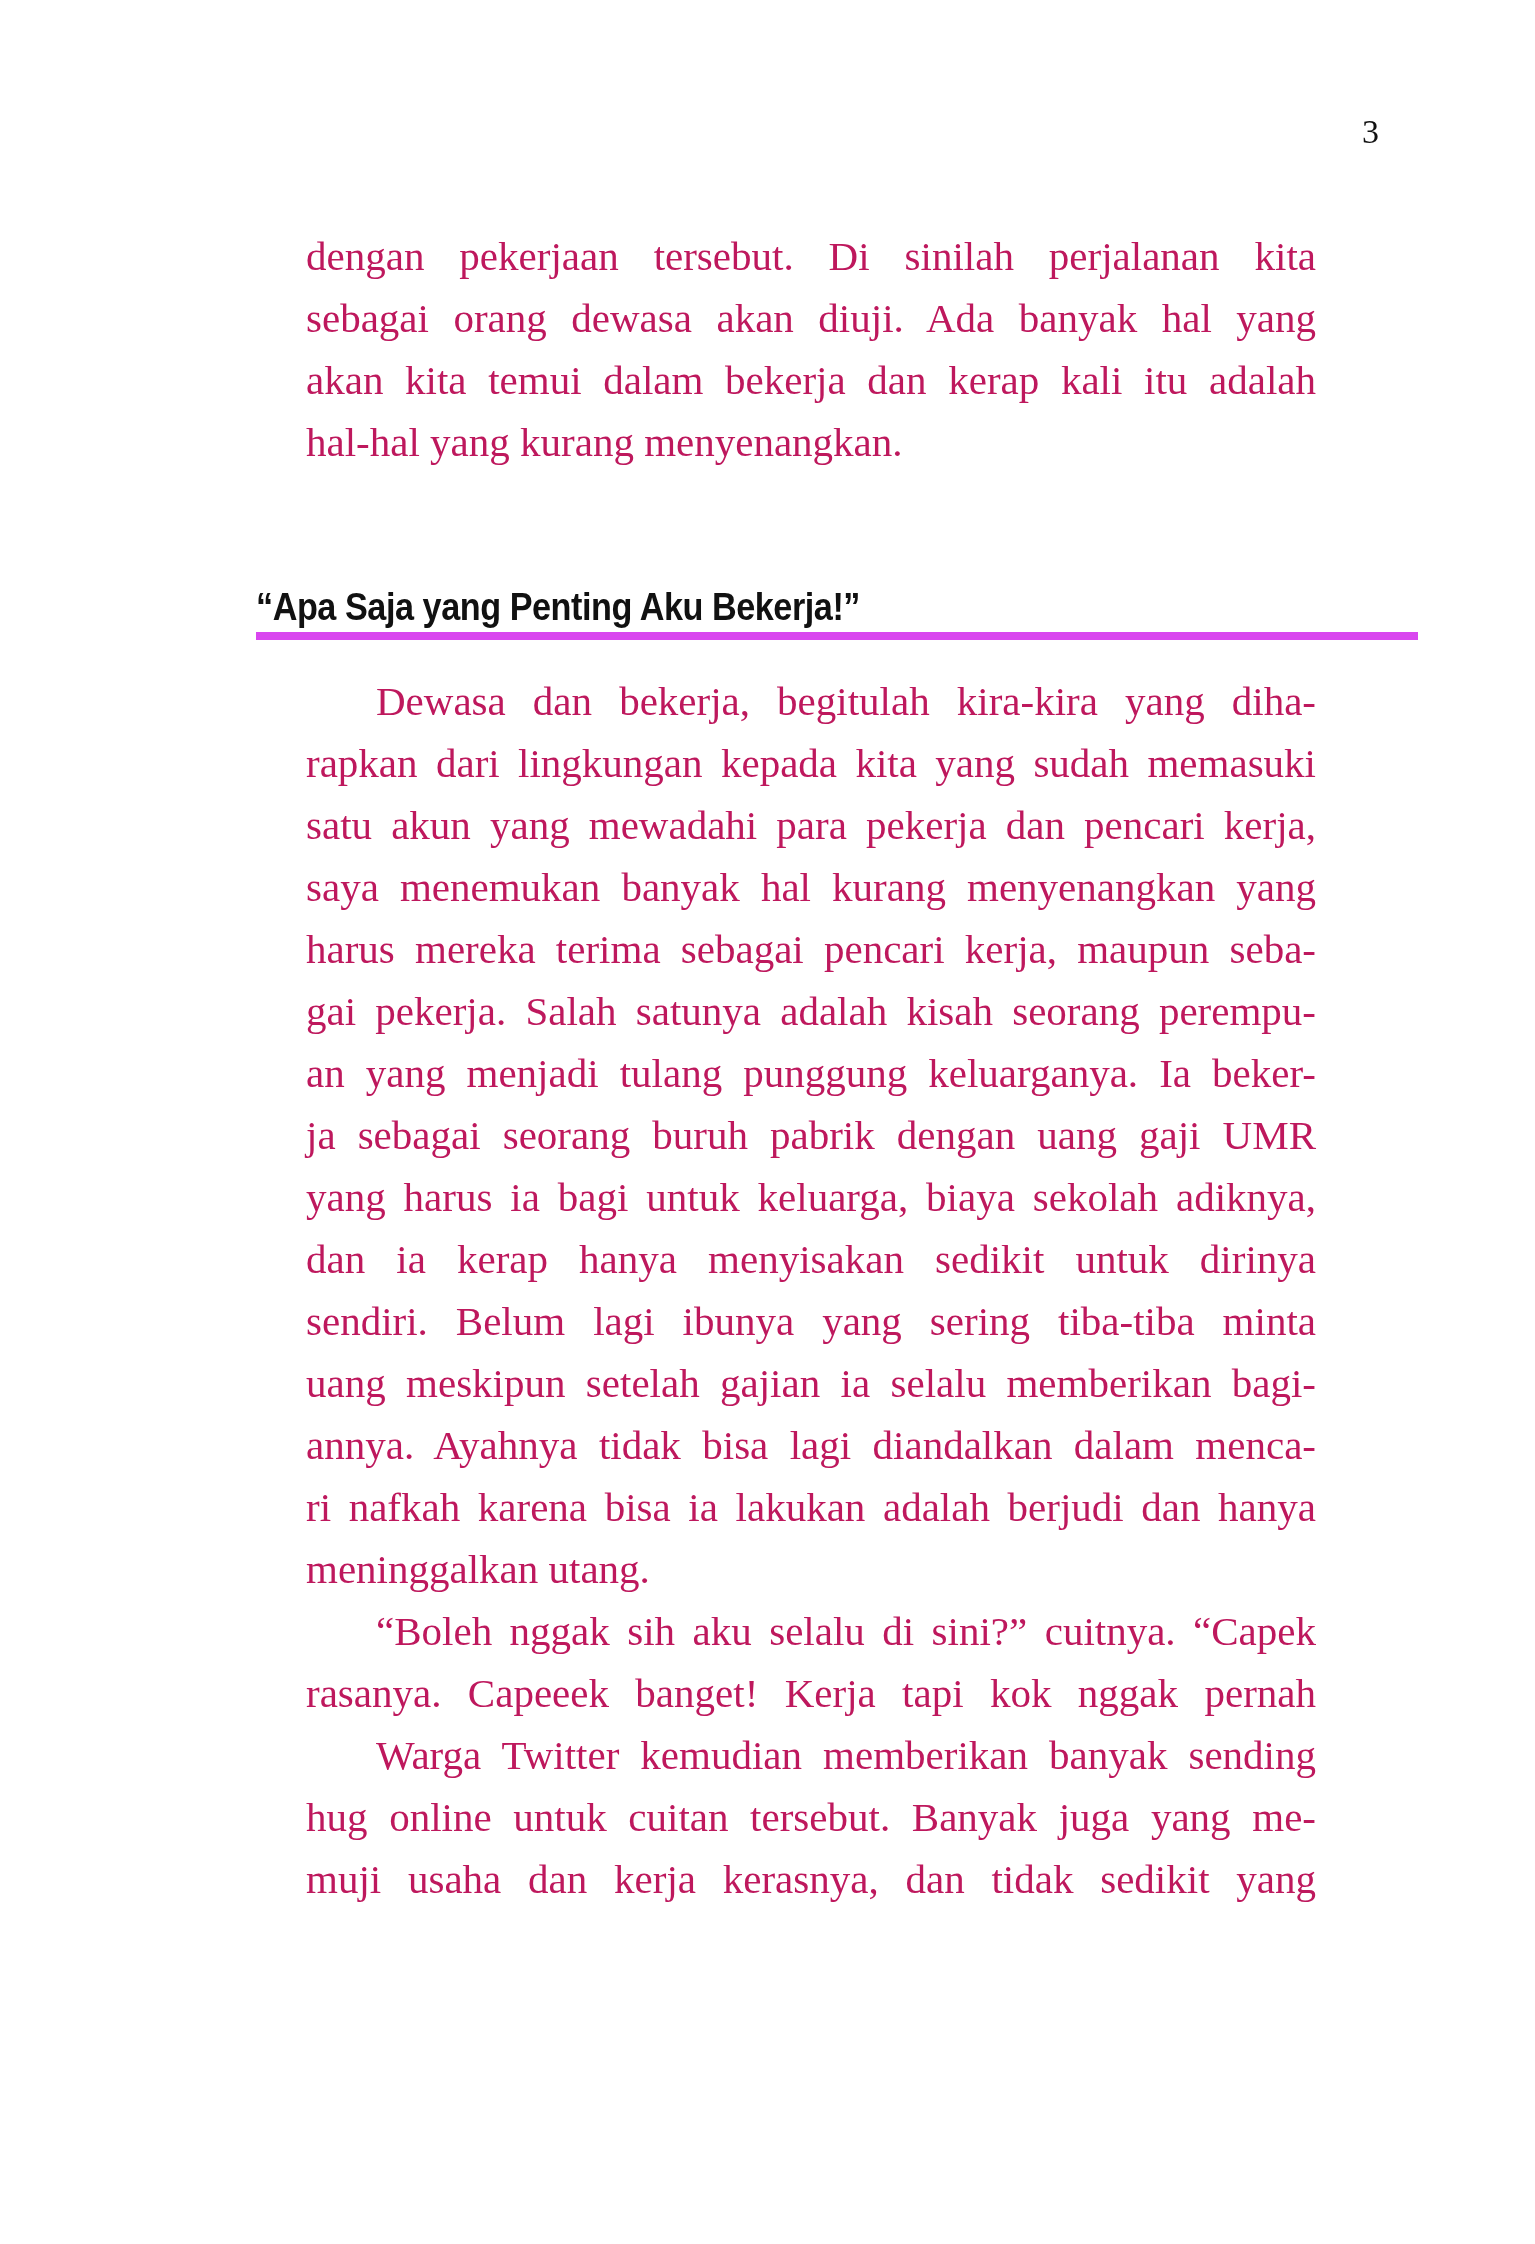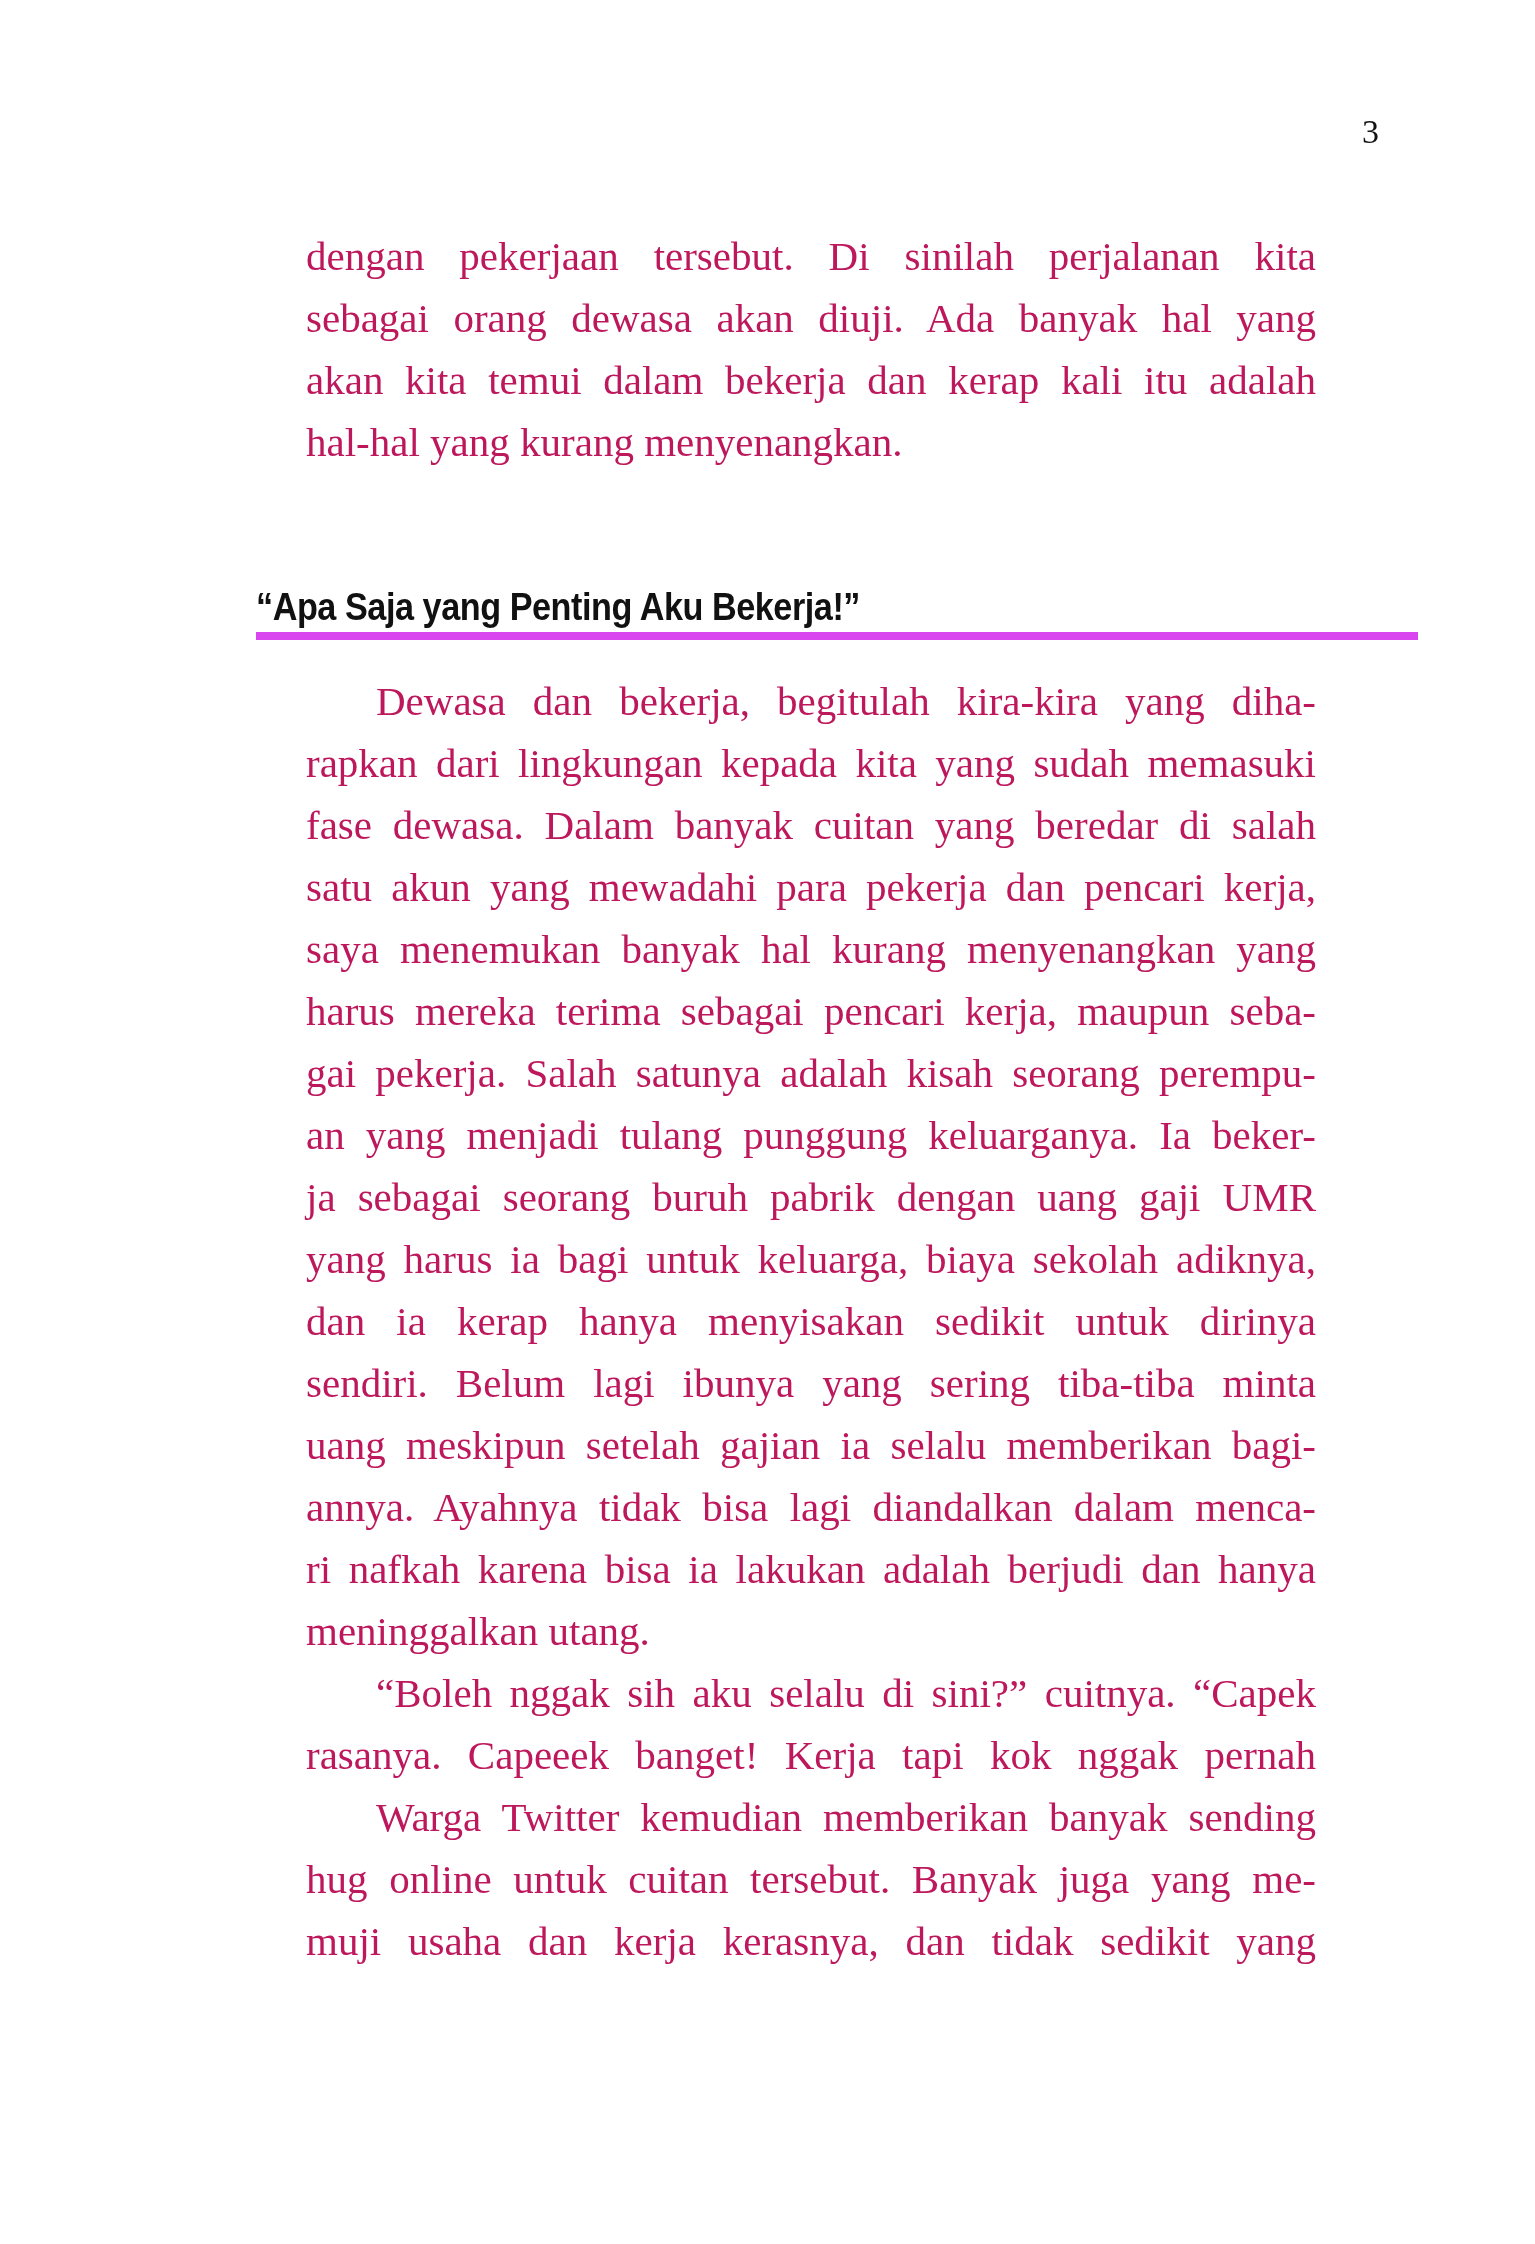--- a/index.html
+++ b/index.html
@@ -85,21 +85,20 @@
   <span class="line last">hal-hal yang kurang menyenangkan.</span>
 </div>
 
 <div class="section-heading">
   <span class="section-heading-text">“Apa Saja yang Penting Aku Bekerja!”</span>
 </div>
 
 <div class="text-block" id="body-block">
   <span class="line indent">Dewasa dan bekerja, begitulah kira-kira yang diha-</span>
   <span class="line">rapkan dari lingkungan kepada kita yang sudah memasuki</span>
-  <span class="line">fase dewasa. Dalam banyak cuitan yang beredar di salah</span>
   <span class="line">satu akun yang mewadahi para pekerja dan pencari kerja,</span>
   <span class="line">saya menemukan banyak hal kurang menyenangkan yang</span>
   <span class="line">harus mereka terima sebagai pencari kerja, maupun seba-</span>
   <span class="line">gai pekerja. Salah satunya adalah kisah seorang perempu-</span>
   <span class="line">an yang menjadi tulang punggung keluarganya. Ia beker-</span>
   <span class="line">ja sebagai seorang buruh pabrik dengan uang gaji UMR</span>
   <span class="line">yang harus ia bagi untuk keluarga, biaya sekolah adiknya,</span>
   <span class="line">dan ia kerap hanya menyisakan sedikit untuk dirinya</span>
   <span class="line">sendiri. Belum lagi ibunya yang sering tiba-tiba minta</span>
   <span class="line">uang meskipun setelah gajian ia selalu memberikan bagi-</span>

